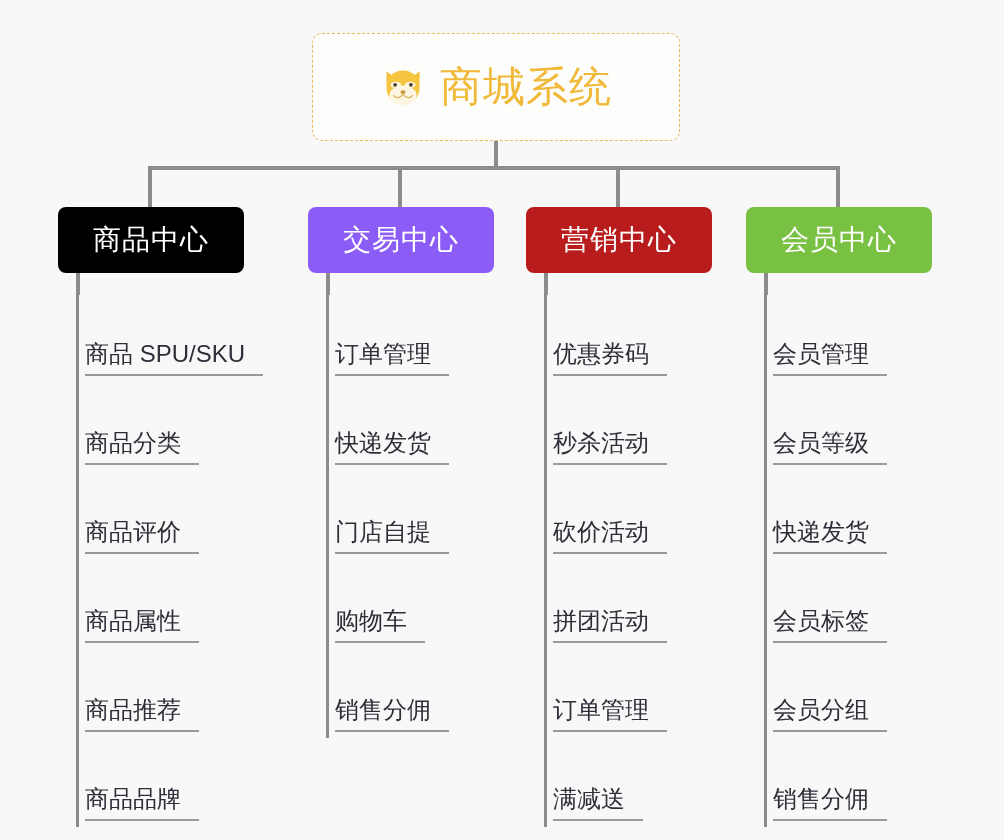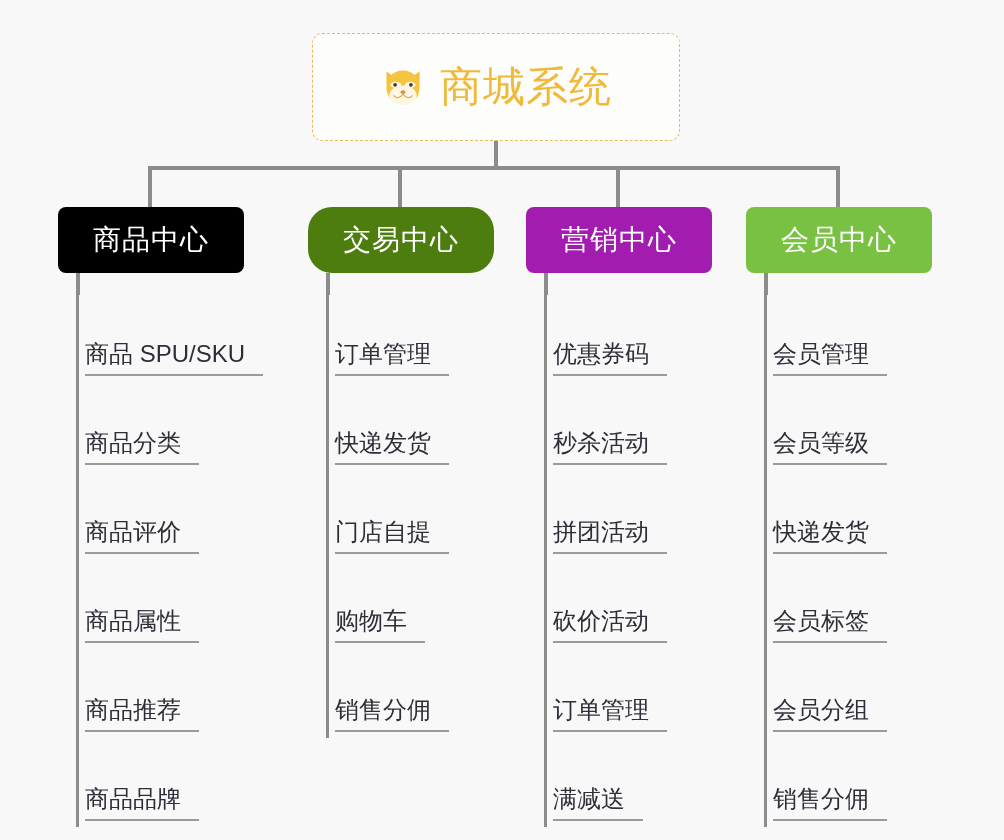--- a/index.html
+++ b/index.html
@@ -192,21 +192,21 @@
       <div class="leaf-item">
           <span class="leaf-label">商品推荐</span>
         </div>
       <div class="leaf-item">
           <span class="leaf-label">商品品牌</span>
         </div>
     </div>
   </div>
 
   <div class="column col-2">
-    <div class="cat-header" style="background: #4d7c0f; border-radius: 24px;">
+    <div class="cat-header" style="background: #8b5cf6;">
       <span>交易中心</span>
     </div>
     <div class="header-stub"></div>
     <div class="leaf-list">
       <div class="leaf-item">
           <span class="leaf-label">订单管理</span>
         </div>
       <div class="leaf-item">
           <span class="leaf-label">快递发货</span>
         </div>
@@ -216,36 +216,36 @@
       <div class="leaf-item">
           <span class="leaf-label">购物车</span>
         </div>
       <div class="leaf-item">
           <span class="leaf-label">销售分佣</span>
         </div>
     </div>
   </div>
 
   <div class="column col-3">
-    <div class="cat-header" style="background: #a21caf;">
+    <div class="cat-header" style="background: #b91c1c;">
       <span>营销中心</span>
     </div>
     <div class="header-stub"></div>
     <div class="leaf-list">
       <div class="leaf-item">
           <span class="leaf-label">优惠券码</span>
         </div>
       <div class="leaf-item">
           <span class="leaf-label">秒杀活动</span>
         </div>
       <div class="leaf-item">
+          <span class="leaf-label">砍价活动</span>
+        </div>
+      <div class="leaf-item">
           <span class="leaf-label">拼团活动</span>
-        </div>
-      <div class="leaf-item">
-          <span class="leaf-label">砍价活动</span>
         </div>
       <div class="leaf-item">
           <span class="leaf-label">订单管理</span>
         </div>
       <div class="leaf-item">
           <span class="leaf-label">满减送</span>
         </div>
     </div>
   </div>
 

